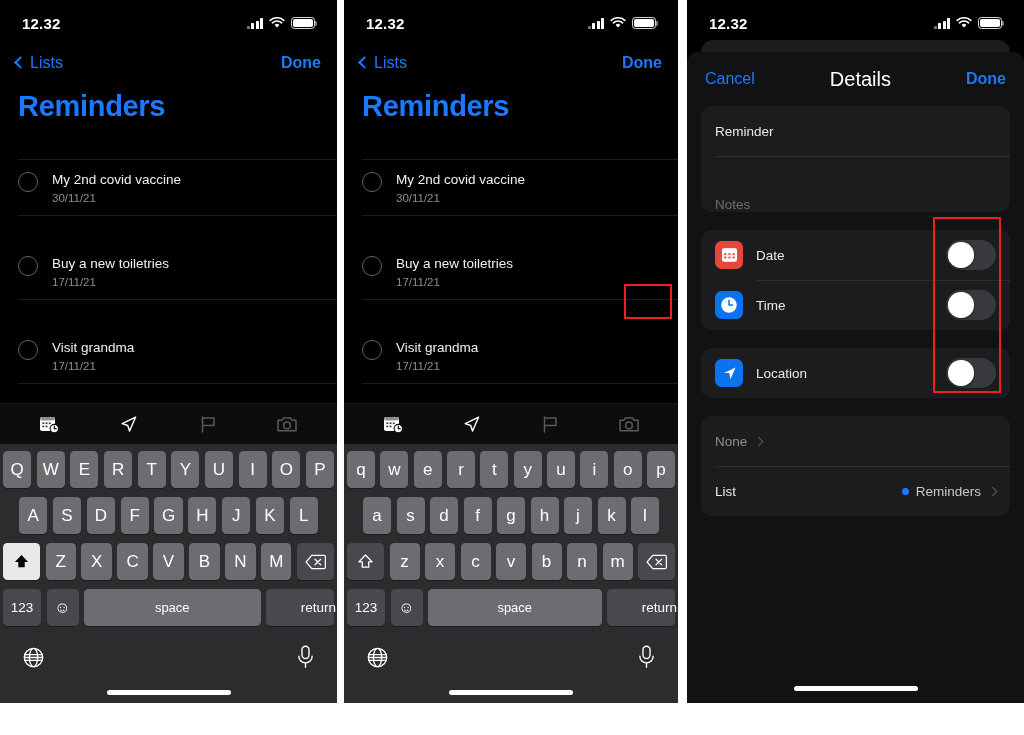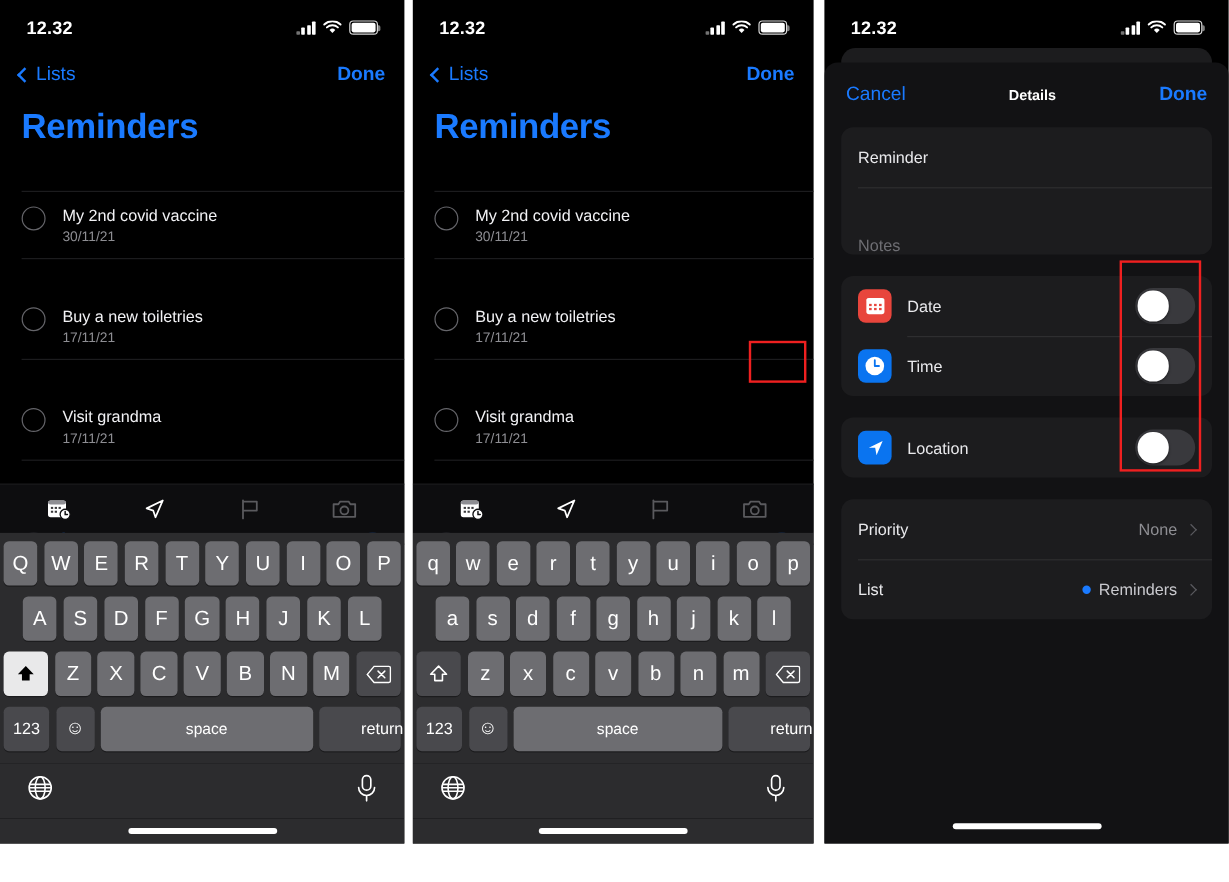--- a/index.html
+++ b/index.html
@@ -148,21 +148,21 @@
   }
   .sheet {
     position: absolute; top: 52px; left: 0; right: 0; bottom: 0;
     background: #121214; border-radius: 11px 11px 0 0;
     overflow: hidden;
   }
   .sheet-nav {
     display: flex; align-items: center; justify-content: space-between;
     padding: 0 18px; height: 54px;
   }
-  .sheet-nav .t { color: #fff; font-size: 12px; font-weight: bold; }
+  .sheet-nav .t { color: #fff; font-size: 20px; font-weight: normal; }
   .sheet-nav .a { color: #1a7aff; font-size: 16px; cursor: pointer; }
   .sheet-nav .a.bold { font-weight: bold; }
 
   .group {
     background: #1c1c1e; border-radius: 10px; margin: 0 14px 18px 14px;
     overflow: hidden;
   }
   .grow {
     display: flex; align-items: center; padding: 0 14px;
     min-height: 50px; position: relative;
@@ -636,21 +636,20 @@
           </span>
           <span class="lbl">Location</span>
           <span class="toggle">
               <span class="knob"></span>
             </span>
         </div>
       </div>
 
       <div class="group">
         <div class="grow">
-          <span class="lbl">Priority</span>
           <span class="val">None</span>
           <span class="chev-r"></span>
         </div>
         <div class="grow">
           <span class="lbl">List</span>
           <span class="dot"></span>
           <span class="val white">Reminders</span>
           <span class="chev-r"></span>
         </div>
       </div>

